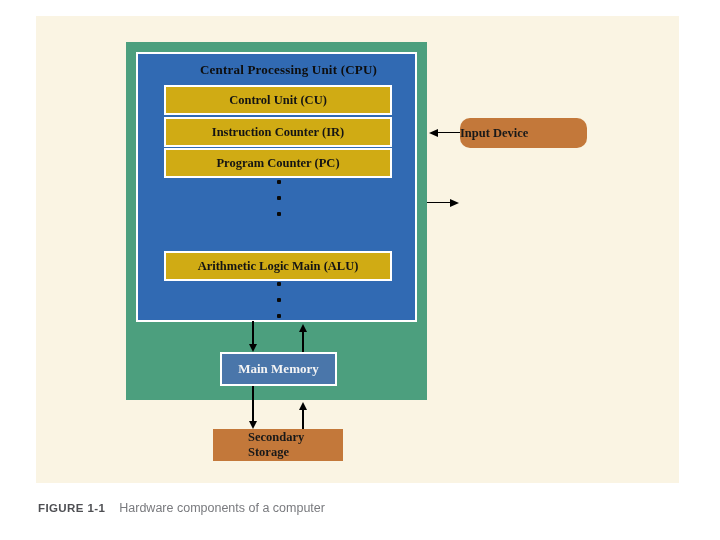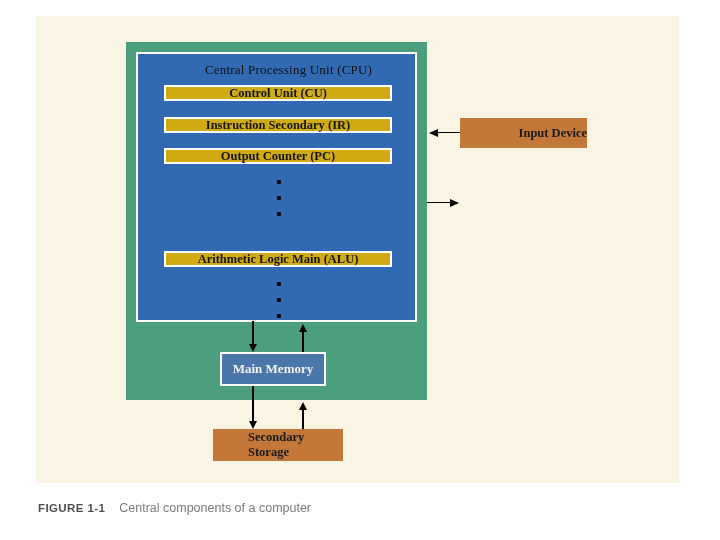--- a/index.html
+++ b/index.html
@@ -22,26 +22,26 @@
     background: #4c9f7e;
   }
   .cpu-box {
     left: 136px; top: 52px; width: 281px; height: 270px;
     background: #316ab3;
     border: 2px solid #ffffff;
   }
   .cpu-title {
     left: 136px; top: 62px; width: 281px;
     text-align: center;
-    font-size: 13px; font-weight: normal; color: #0e0e0e;
+    font-size: 13px; font-weight: bold; color: #0e0e0e;
     letter-spacing: 0.2px;
     padding-left: 24px;
   }
   .gold-bar {
-    left: 164px; width: 228px; height: 16px;
+    left: 164px; width: 228px; height: 30px;
     background: #d0ab14;
     border: 2px solid #ffffff;
     display: flex; align-items: center; justify-content: center;
     font-size: 12.5px; font-weight: bold; color: #141414;
   }
   .bar-cu  { top: 85px; }
   .bar-ir  { top: 117px; }
   .bar-pc  { top: 148px; }
   .bar-alu { top: 251px; }
 
@@ -50,37 +50,37 @@
     display: flex; flex-direction: column; align-items: center;
   }
   .dots-1 { top: 180px; }
   .dots-2 { top: 282px; }
   .dot {
     width: 4px; height: 4px; background: #0a0a0a;
     margin-bottom: 12px; border-radius: 1px;
   }
 
   .memory-box {
-    left: 220px; top: 352px; width: 106px; height: 34px;
+    left: 220px; top: 352px; width: 117px; height: 34px;
     background: #4a76aa;
     border: 2px solid #ffffff;
     display: flex; align-items: center; justify-content: center;
     font-size: 13px; font-weight: bold; color: #f4f4f4;
   }
   .storage-box {
     left: 213px; top: 429px; width: 130px; height: 32px;
     background: #c3783a;
     display: flex; align-items: center; justify-content: center;
     font-size: 12.5px; font-weight: bold; color: #191919; padding-left: 35px;
   }
   .device-box {
     width: 127px; height: 30px;
     background: #c3783a;
-    display: flex; align-items: center; justify-content: flex-end;
-    font-size: 12.5px; font-weight: bold; color: #191919;
+    display: flex; align-items: center; justify-content: flex-start;
+    font-size: 12.5px; font-weight: bold; color: #191919; border-radius: 10px;
   }
   .input-box  { left: 460px; top: 118px; }
   .output-box { left: 460px; top: 188px; }
 
   .hline { height: 1.5px; background: #000; }
   .vline { width: 1.5px;  background: #000; }
   .head { width: 0; height: 0; }
   .head-left  { border-top: 4px solid transparent; border-bottom: 4px solid transparent; border-right: 9px solid #000; }
   .head-right { border-top: 4px solid transparent; border-bottom: 4px solid transparent; border-left: 9px solid #000; }
   .head-down  { border-left: 4px solid transparent; border-right: 4px solid transparent; border-top: 8px solid #000; }
@@ -108,24 +108,24 @@
 
   <div class="abs green-panel"></div>
 
   <div class="abs cpu-box"></div>
   <div class="abs cpu-title">Central Processing Unit (CPU)</div>
 
   <div class="abs gold-bar bar-cu">
     <span>Control Unit (CU)</span>
   </div>
   <div class="abs gold-bar bar-ir">
-    <span>Instruction Secondary (IR)</span>
+    <span>Instruction Counter (IR)</span>
   </div>
   <div class="abs gold-bar bar-pc">
-    <span>Output Counter (PC)</span>
+    <span>Program Counter (PC)</span>
   </div>
 
   <div class="abs dots dots-1">
     <div class="dot"></div>
     <div class="dot"></div>
     <div class="dot"></div>
   </div>
 
   <div class="abs gold-bar bar-alu">
     <span>Arithmetic Logic Main (ALU)</span>
@@ -163,16 +163,16 @@
   <div class="abs vline" style="left:302px; top:332px; height:20px;"></div>
 
   <div class="abs vline" style="left:252px; top:386px; height:35px;"></div>
   <div class="abs head head-down" style="left:249px; top:421px;"></div>
 
   <div class="abs head head-up" style="left:299px; top:402px;"></div>
   <div class="abs vline" style="left:302px; top:410px; height:19px;"></div>
 
   <div class="abs caption">
     <span class="caption-label">FIGURE 1-1</span>
-    <span class="caption-text">Central components of a computer</span>
+    <span class="caption-text">Hardware components of a computer</span>
   </div>
 
 </div>
 
 </body></html>

